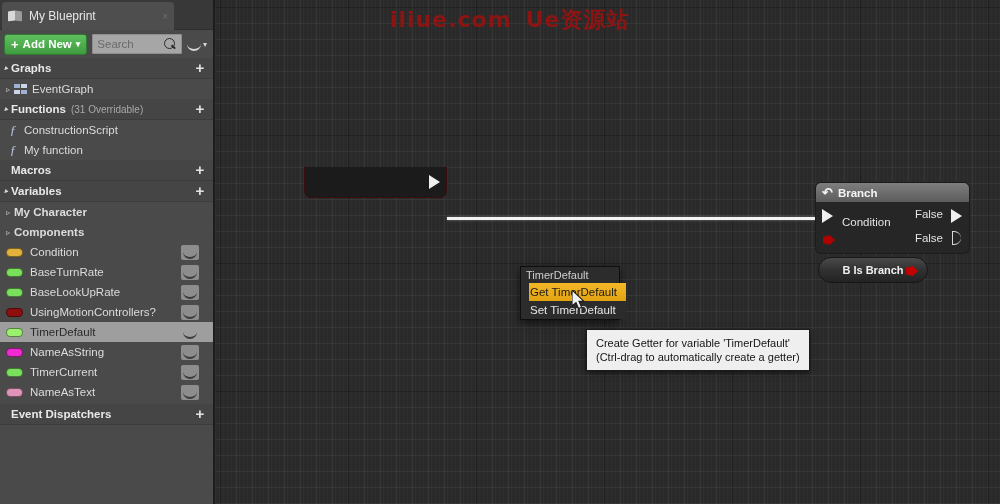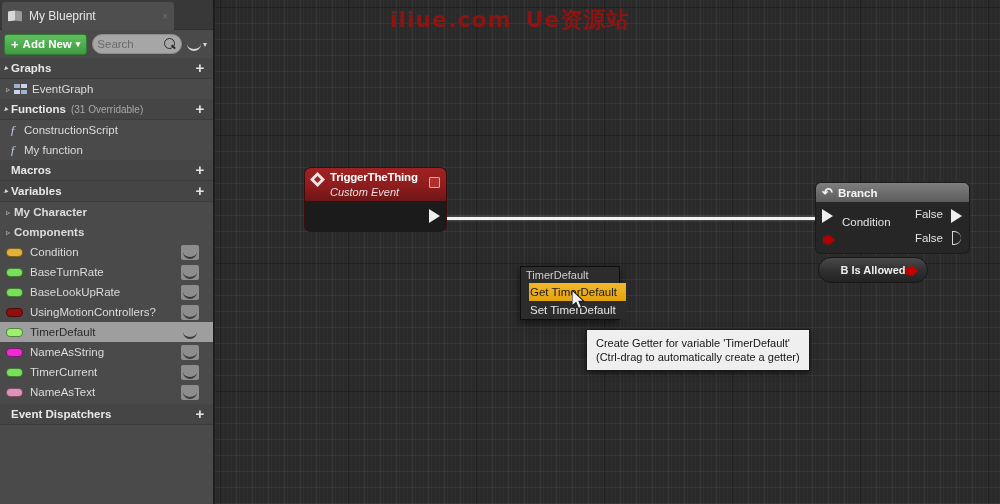--- a/index.html
+++ b/index.html
@@ -71,21 +71,21 @@
   }
   #addnew {
     height: 21px; background: linear-gradient(#5fbf5f,#3f9b40);
     border-radius: 3px; color: #fff; font-size: 11.5px; font-weight: bold;
     display: flex; align-items: center; padding: 0 6px; gap: 4px;
     border: 1px solid #2f7c30; white-space: nowrap;
   }
   #addnew .plus { font-size: 13px; line-height: 1; }
   #addnew .car { font-size: 9px; opacity: .95; }
   #searchbox {
-    flex: 1; height: 20px; background: #a6a6a6; border-radius: 10px;
+    flex: 1; height: 20px; background: #a6a6a6; border-radius: 1px;
     display: flex; align-items: center; padding: 0 4px; position: relative;
     border: 1px solid #8d8d8d;
   }
   #searchbox .ph { color: #6a6a6a; font-size: 11.5px; flex:1; }
   #searchbox .mag { width:13px; height:13px; position:relative; }
   #searchbox .mag::before{
     content:""; position:absolute; left:0; top:0; width:9px; height:9px;
     border:1.6px solid #2a2a2a; border-radius:50%;
   }
   #searchbox .mag::after{
@@ -261,28 +261,20 @@
 
   <div id="graph"></div>
 
   <div id="watermark">
     <span>iliue.com</span><span class="wm2">Ue资源站</span>
   </div>
 
   <div id="wire"></div>
 
   <div class="node" id="n-event">
-    <div class="head">
-      <div class="dia"></div>
-      <div>
-        <div class="ttl">TriggerTheThing</div>
-        <div class="sub2">Custom Event</div>
-      </div>
-      <div class="sq"></div>
-    </div>
     <div class="body">
       <div class="exec-out" style="right:6px; top:8px;"></div>
     </div>
   </div>
 
   <div class="node" id="n-branch">
     <div class="head">
       <span class="ic">↶</span>
       <span class="ttl">Branch</span>
     </div>
@@ -291,21 +283,21 @@
       <div class="bool-pin arrowish" style="left:7px; top:33px;"></div>
       <div class="lbl" style="left:26px; top:14px;">Condition</div>
       <div class="lbl" style="right:26px; top:6px;">False</div>
       <div class="exec-out" style="right:7px; top:7px;"></div>
       <div class="lbl" style="right:26px; top:30px;">False</div>
       <div class="exec-hollow" style="right:8px; top:29px;"></div>
     </div>
   </div>
 
   <div id="n-getter">
-    <span class="nm">B Is Allowed</span>
+    <span class="nm">B Is Branch</span>
     <span class="pin"></span>
   </div>
 
   <div id="ctxmenu">
     <div class="cm-hdr">TimerDefault</div>
     <div class="cm-item hot">Get TimerDefault</div>
     <div class="cm-item plain">Set TimerDefault</div>
   </div>
 
   <svg id="cursor" width="16" height="22" viewBox="0 0 16 22">

